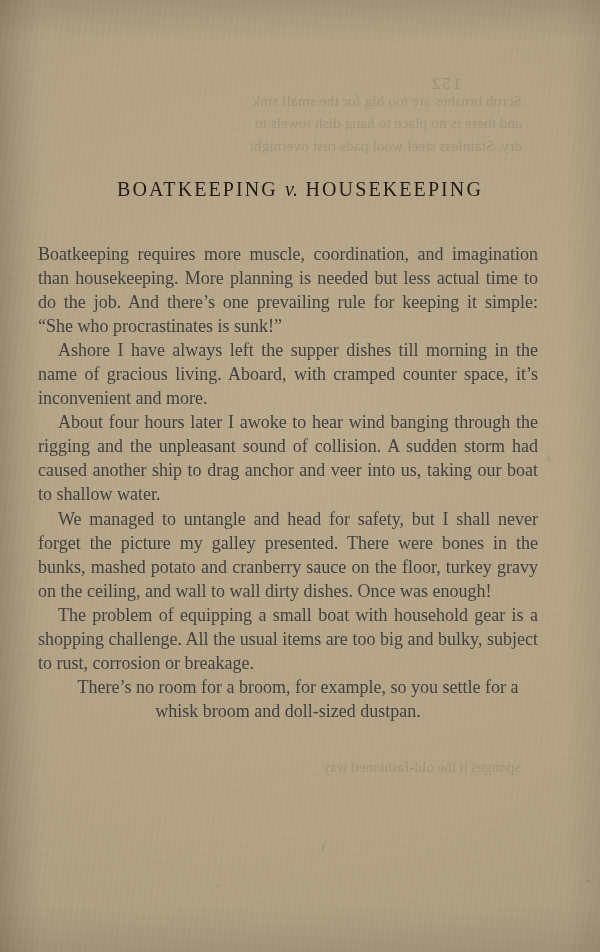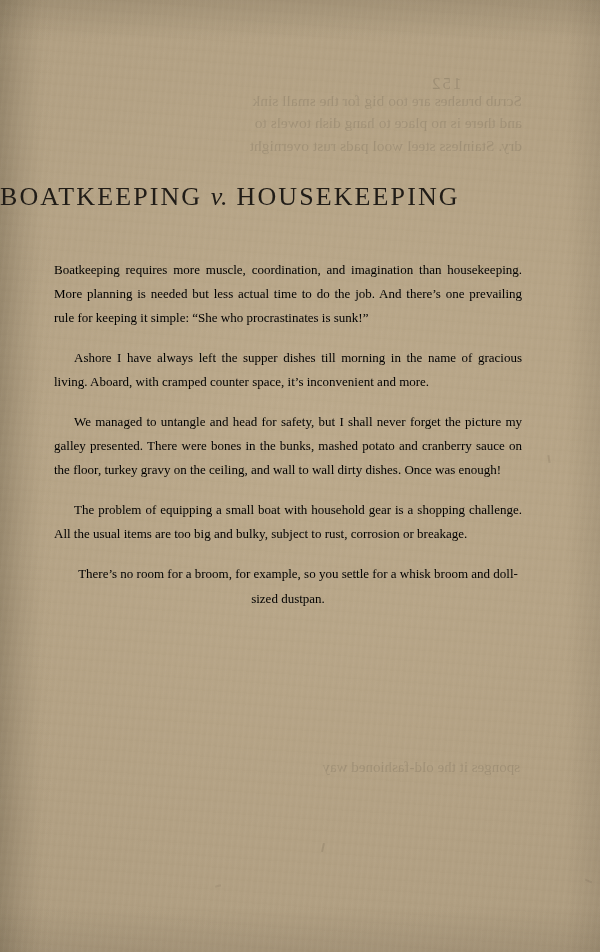--- a/index.html
+++ b/index.html
@@ -132,42 +132,43 @@
     left: 38px;
     width: 500px;
   }
 
   .chapter-title {
     position: absolute;
     z-index: 9;
     top: 165px;
     left: 0;
     width: 600px;
-    font-size: 26px;
+    text-align: center;
+    font-size: 20px;
     letter-spacing: 2.1px;
     font-weight: 400;
     color: #201c17;
     white-space: pre;
   }
   .chapter-title .vs {
     font-style: italic;
     letter-spacing: 0.5px;
   }
 
   .body-text {
     top: 242px;
   }
 
   .body-text p {
-    margin: 16px;
-    font-size: 13px;
+    margin: 0;
+    font-size: 18px;
     line-height: 24.05px;
     text-align: justify;
     text-justify: inter-word;
-    color: #000000;
+    color: #404040;
     text-indent: 20px;
     hyphens: none;
   }
   .body-text p.first {
     text-indent: 0;
   }
   .body-text p:last-child {
     text-align: center;
   }
 </style>
@@ -196,18 +197,19 @@
   <div class="fiber" style="left:322px; top:843px; width:2px; height:9px; transform:rotate(12deg); opacity:.5;"></div>
   <div class="fiber" style="left:548px; top:455px; width:2px; height:8px; transform:rotate(-8deg); opacity:.45;"></div>
   <div class="fiber" style="left:585px; top:880px; width:7px; height:2px; transform:rotate(22deg); opacity:.35;"></div>
   <div class="fiber" style="left:215px; top:885px; width:6px; height:2px; transform:rotate(-14deg); opacity:.3;"></div>
 
   <h1 class="chapter-title"><span>BOATKEEPING</span> <span class="vs">v.</span> <span>HOUSEKEEPING</span></h1>
 
   <div class="content body-text">
     <p class="first">Boatkeeping requires more muscle, coordination, and imagination than housekeeping. More planning is needed but less actual time to do the job. And there’s one prevailing rule for keeping it simple: “She who procrastinates is sunk!”</p>
     <p>Ashore I have always left the supper dishes till morning in the name of gracious living. Aboard, with cramped counter space, it’s inconvenient and more.</p>
+    <p>About four hours later I awoke to hear wind banging through the rigging and the unpleasant sound of collision. A sudden storm had caused another ship to drag anchor and veer into us, taking our boat to shallow water.</p>
     <p>We managed to untangle and head for safety, but I shall never forget the picture my galley presented. There were bones in the bunks, mashed potato and cranberry sauce on the floor, turkey gravy on the ceiling, and wall to wall dirty dishes. Once was enough!</p>
     <p>The problem of equipping a small boat with household gear is a shopping challenge. All the usual items are too big and bulky, subject to rust, corrosion or breakage.</p>
     <p>There’s no room for a broom, for example, so you settle for a whisk broom and doll-sized dustpan.</p>
   </div>
 
 </div>
 
 </body></html>

